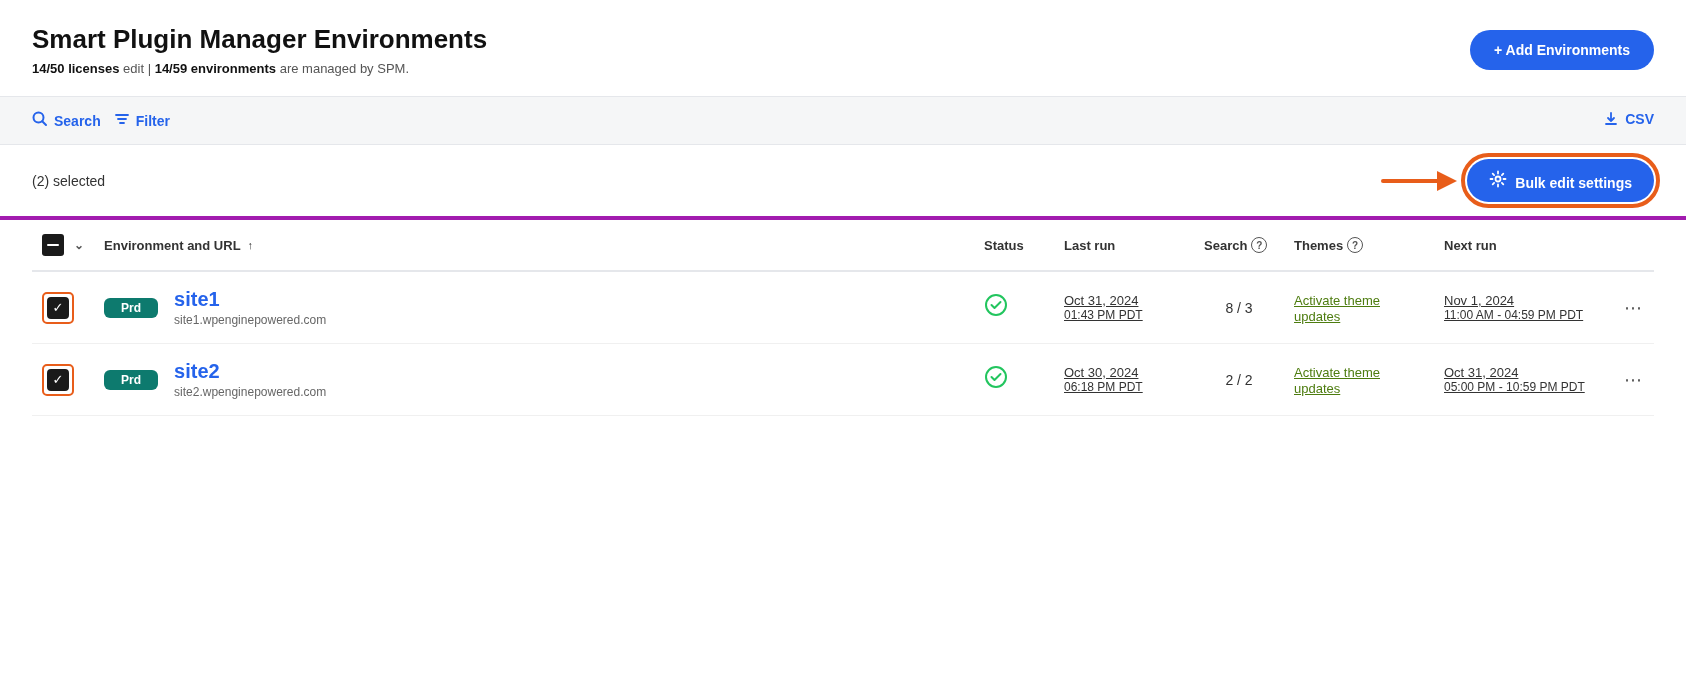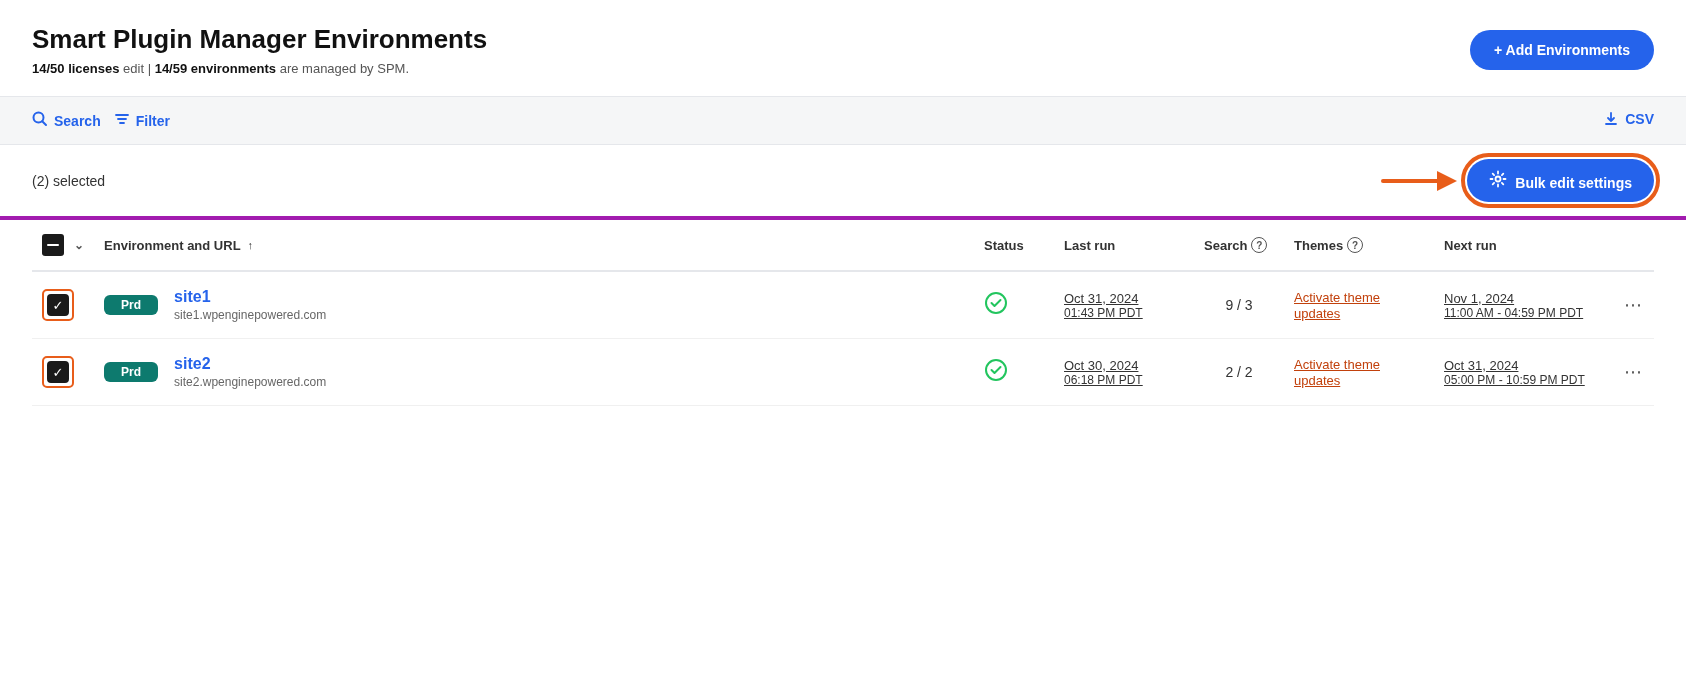--- a/index.html
+++ b/index.html
@@ -45,31 +45,31 @@
     .col-status { width: 80px; }
     .col-lastrun { width: 140px; }
     .col-plugins { width: 90px; text-align: center; }
     .col-themes { width: 150px; }
     .col-nextrun { width: 180px; }
     .col-actions { width: 40px; }
 
     .th-sort { display: flex; align-items: center; gap: 4px; }
 
     .env-badge { background: #0d7a6e; color: #fff; border-radius: 6px; padding: 3px 17px; font-size: 12px; font-weight: 700; margin-right: 8px; display: inline-block; }
-    .env-name { color: #2563eb; font-weight: 600; text-decoration: none; font-size: 16px; }
+    .env-name { color: #2563eb; font-weight: 600; text-decoration: none; font-size: 20px; }
     .env-url { color: #666; font-size: 12px; margin-top: 2px; }
 
     .status-icon { color: #22c55e; font-size: 20px; }
 
     .datetime { font-size: 13px; color: #333; text-decoration: underline; }
     .datetime-line2 { font-size: 12px; color: #333; text-decoration: underline; }
 
     .plugins-count { font-size: 14px; color: #333; font-weight: 500; text-align: center; }
 
-    .theme-link { color: #c2410c; font-size: 13px; text-decoration: underline; cursor: pointer; font-weight: 500; }
+    .theme-link { color: #4d7c0f; font-size: 13px; text-decoration: underline; cursor: pointer; font-weight: 500; }
 
     .next-run-date { font-size: 13px; color: #333; text-decoration: underline; }
     .next-run-time { font-size: 12px; color: #333; text-decoration: underline; }
 
     .more-btn { background: none; border: none; font-size: 18px; color: #555; cursor: pointer; letter-spacing: 1px; }
 
     .question-icon { display: inline-flex; align-items: center; justify-content: center; width: 16px; height: 16px; border: 1.5px solid #555; border-radius: 50%; font-size: 10px; font-weight: 700; color: #555; margin-left: 4px; vertical-align: middle; cursor: pointer; }
 
     .minus-checkbox { width: 22px; height: 22px; background: #1a1a1a; border-radius: 3px; display: flex; align-items: center; justify-content: center; cursor: pointer; }
     .minus-icon { width: 12px; height: 2px; background: #fff; border-radius: 1px; }
@@ -220,21 +220,21 @@
           <circle cx="12" cy="12" r="10" stroke="#22c55e" stroke-width="2"></circle>
           <path d="M7.5 12l3 3 6-6" stroke="#22c55e" stroke-width="2" stroke-linecap="round" stroke-linejoin="round"></path>
         </svg>
       </span>
     </td>
     <td class="col-lastrun">
       <div class="datetime">Oct 31, 2024</div>
       <div class="datetime-line2">01:43 PM PDT</div>
     </td>
     <td class="col-plugins">
-      <div class="plugins-count">9 / 3</div>
+      <div class="plugins-count">8 / 3</div>
     </td>
     <td class="col-themes">
       <a href="#" class="theme-link">Activate theme updates</a>
     </td>
     <td class="col-nextrun">
       <div class="next-run-date">Nov 1, 2024</div>
       <div class="next-run-time">11:00 AM - 04:59 PM PDT</div>
     </td>
     <td class="col-actions">
       <button class="more-btn">⋯</button>

